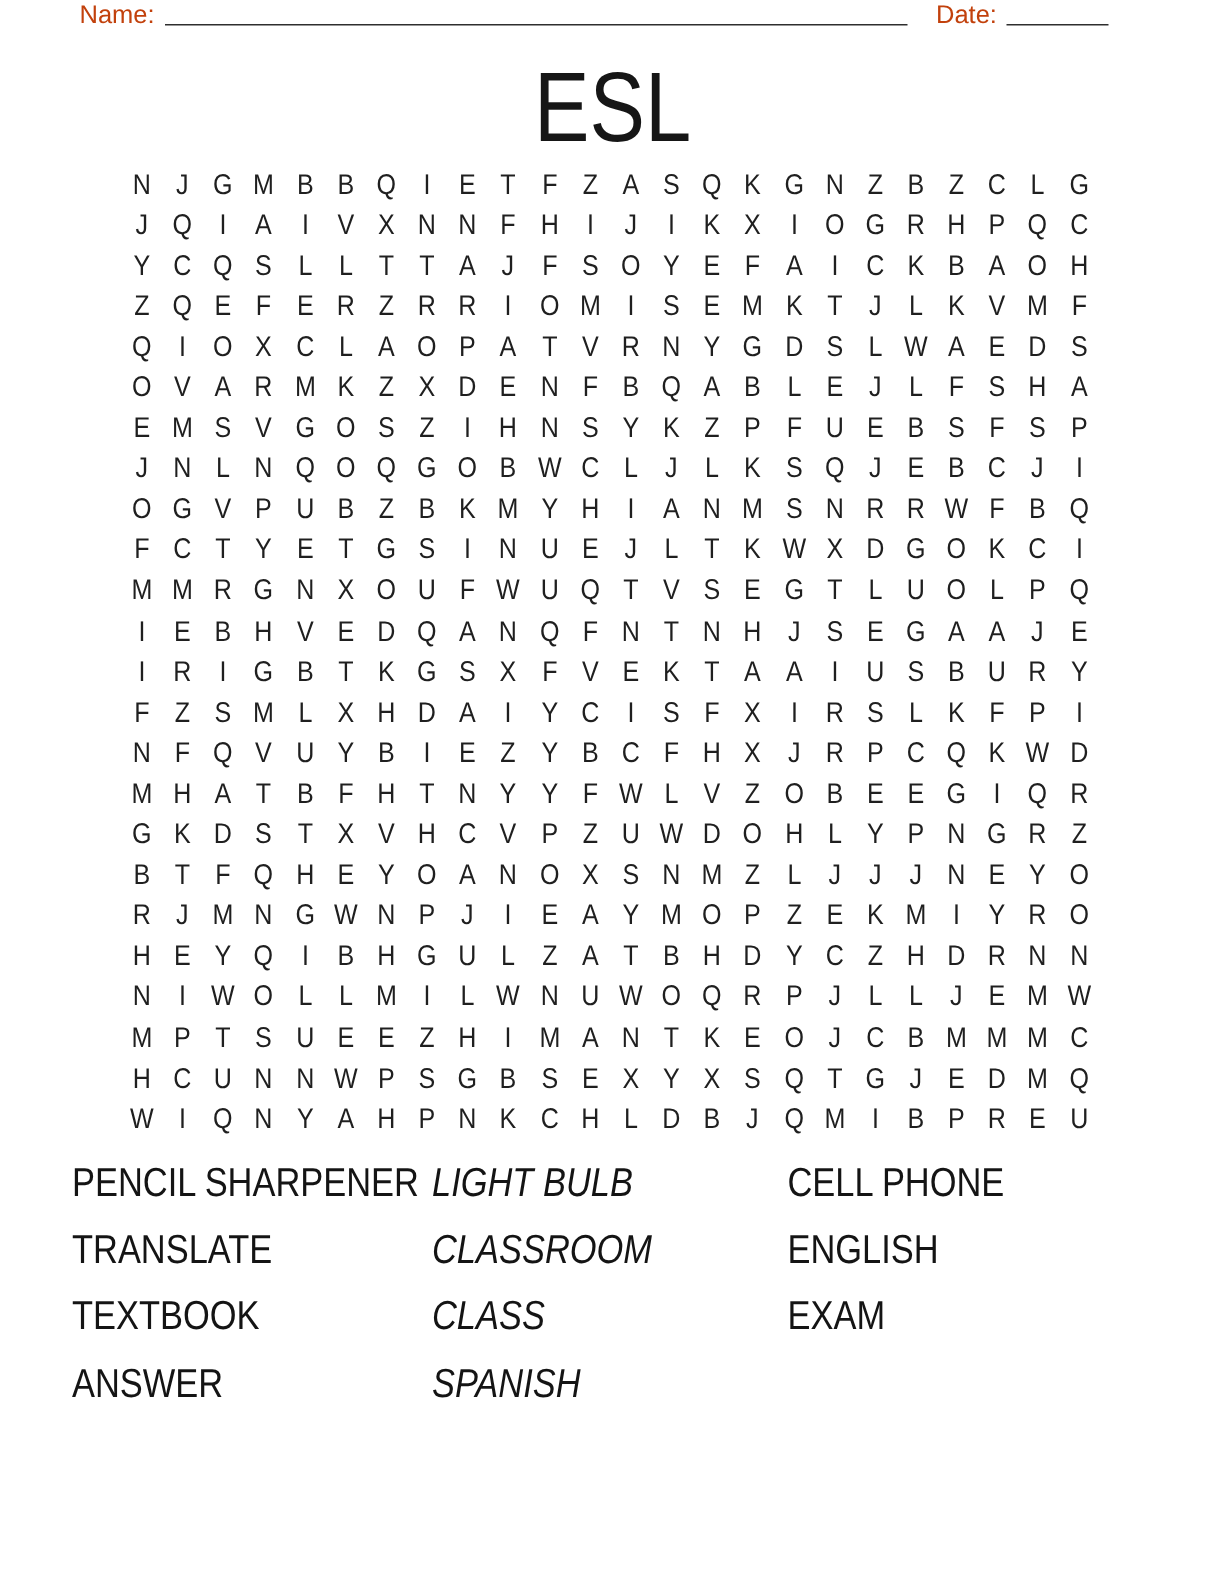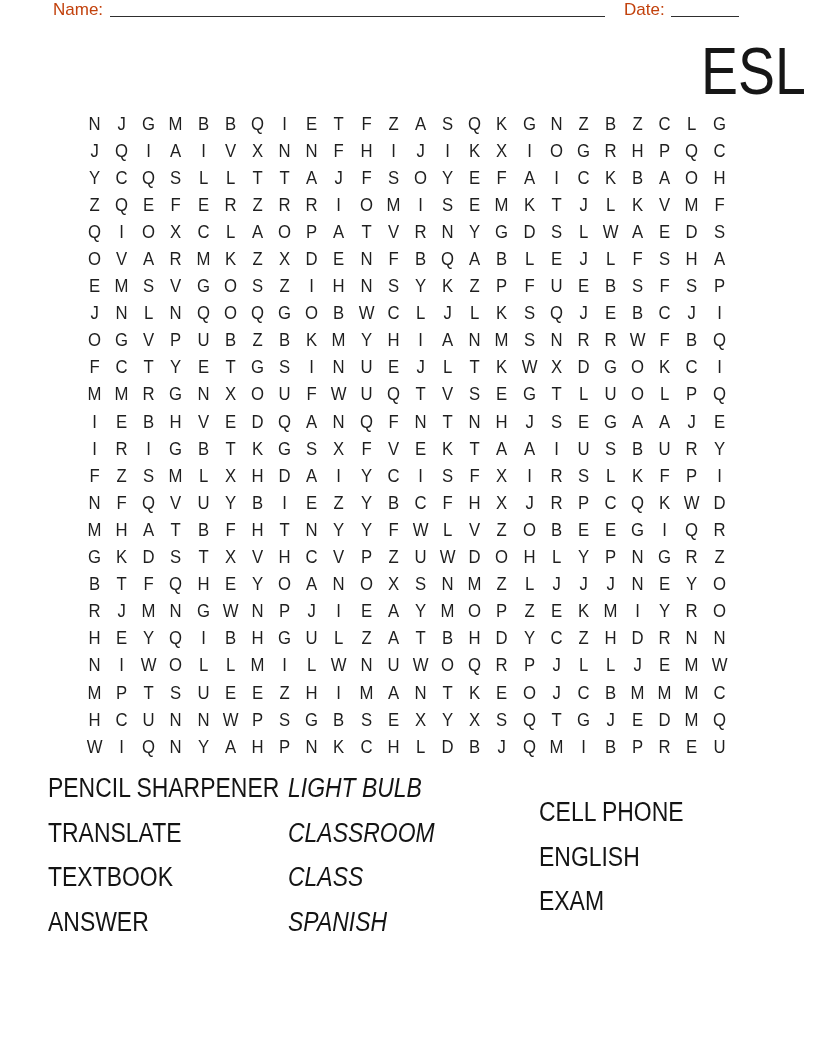--- a/index.html
+++ b/index.html
@@ -14,21 +14,21 @@
 
   
   .hdr-label { position: absolute; font-size: 17px; line-height: 20px; color: #c2410c; }
   .name-label { left: 53px; top: 0px; }
   .date-label { left: 624px; top: 0px; }
   .hdr-line { position: absolute; top: 0px; height: 17px; border-bottom: 1.6px solid #2e2e2e; }
   .name-line { left: 110px; width: 495px; }
   .date-line { left: 671px; width: 68px; }
 
   
-  .title-wrap { position: absolute; top: 38px; left: 0; width: 816px; text-align: right; }
+  .title-wrap { position: absolute; top: 38px; left: 0; width: 816px; text-align: center; }
   .title-text {
     display: inline-block;
     font-size: 66px; line-height: 66px; font-weight: 400;
     letter-spacing: 0px; color: #161616;
     transform: scaleX(0.84);
   }
 
   
   .grid {
     position: absolute; left: 81px; top: 110px;
@@ -40,21 +40,21 @@
     display: flex; align-items: center; justify-content: center;
     font-size: 19px; font-weight: 400; color: #1f1f1f;
     transform: scaleX(0.88);
   }
 
   
   .words { position: absolute; top: 773px; left: 0; width: 816px; height: 200px; }
   .wcol { position: absolute; top: 0; }
   .wcol-1 { left: 48px; }
   .wcol-2 { left: 288px; font-style: italic; }
-  .wcol-3 { left: 539px; margin-top: 24px; }
+  .wcol-3 { left: 525px; }
   .witem { height: 44.5px; display: flex; }
   .witem span {
     display: inline-block;
     font-size: 27px; font-weight: 400; color: #141414;
     transform: scaleX(0.85); transform-origin: left center;
     white-space: nowrap;
   }
 </style>
 </head>
 <body>

